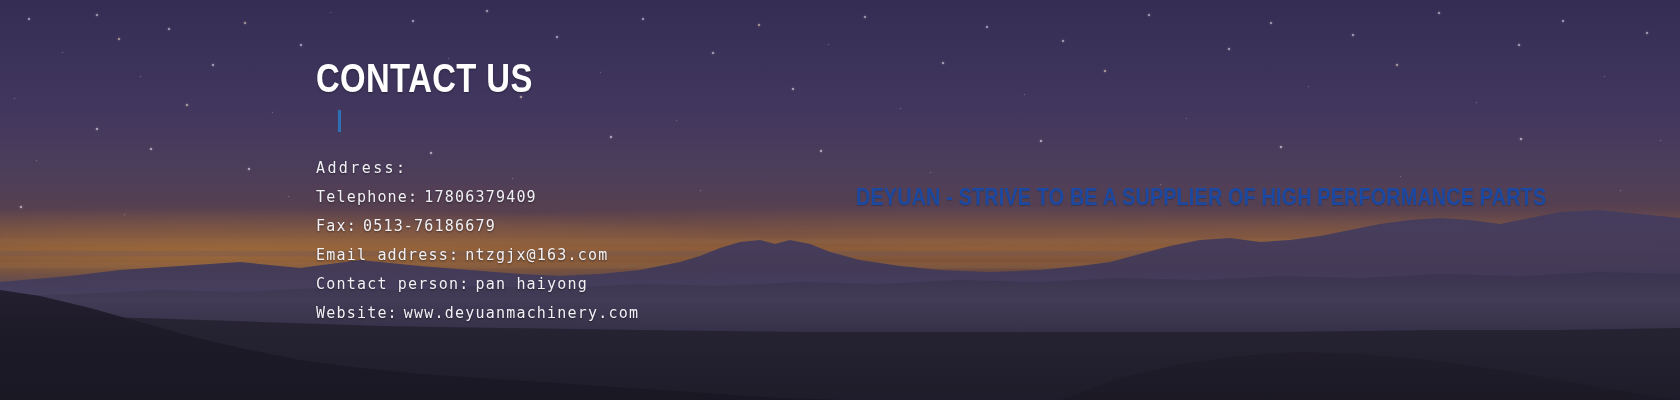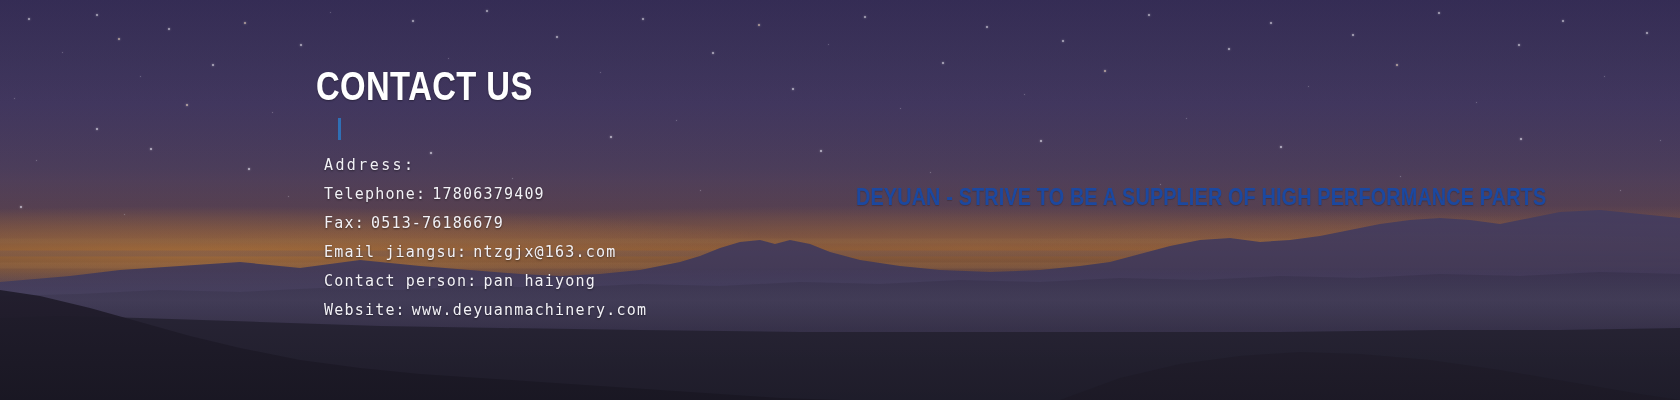--- a/index.html
+++ b/index.html
@@ -78,21 +78,21 @@
   }
 
   
   .veil {
     background:linear-gradient(to bottom, rgba(24,18,40,0.20) 0%, rgba(24,18,40,0.08) 45%, rgba(12,10,20,0.22) 75%, rgba(8,8,14,0.42) 100%);
   }
 
   
   .content { position:absolute; left:0; top:0; width:1680px; height:400px; }
 
-  .contact-block { position:absolute; left:316px; top:64px; width:560px; }
+  .contact-block { position:absolute; left:316px; top:56px; width:560px; }
 
   .heading {
     font-family:"Liberation Sans Narrow","Liberation Sans", sans-serif;
     font-weight:bold;
     font-size:40px;
     line-height:44px;
     letter-spacing:0.5px;
     color:#ffffff;
     transform:scaleX(0.82);
     transform-origin:left center;
@@ -105,24 +105,23 @@
     margin-left:22px;
     width:3px;
     height:22px;
     background:#2f6fb5;
   }
 
   .details { margin-top:16px; }
 
   .detail-row {
     display:flex;
-    align-items:flex-start;
+    align-items:flex-end;
     height:29px;
     white-space:nowrap;
-    margin-left:8px;
   }
 
   .detail-label, .detail-value {
     font-family:"DejaVu Sans Mono","Liberation Mono", monospace;
     font-size:15px;
     letter-spacing:1.2px;
     color:#f2f1f6;
     text-shadow:0 1px 2px rgba(0,0,0,0.45);
   }
 
@@ -288,21 +287,21 @@
           <span class="detail-label">Telephone:</span>
           <span class="detail-value">17806379409</span>
         </div>
 
         <div class="detail-row">
           <span class="detail-label">Fax:</span>
           <span class="detail-value">0513-76186679</span>
         </div>
 
         <div class="detail-row">
-          <span class="detail-label">Email jiangsu:</span>
+          <span class="detail-label">Email address:</span>
           <span class="detail-value">ntzgjx@163.com</span>
         </div>
 
         <div class="detail-row">
           <span class="detail-label">Contact person:</span>
           <span class="detail-value">pan haiyong</span>
         </div>
 
         <div class="detail-row">
           <span class="detail-label">Website:</span>

